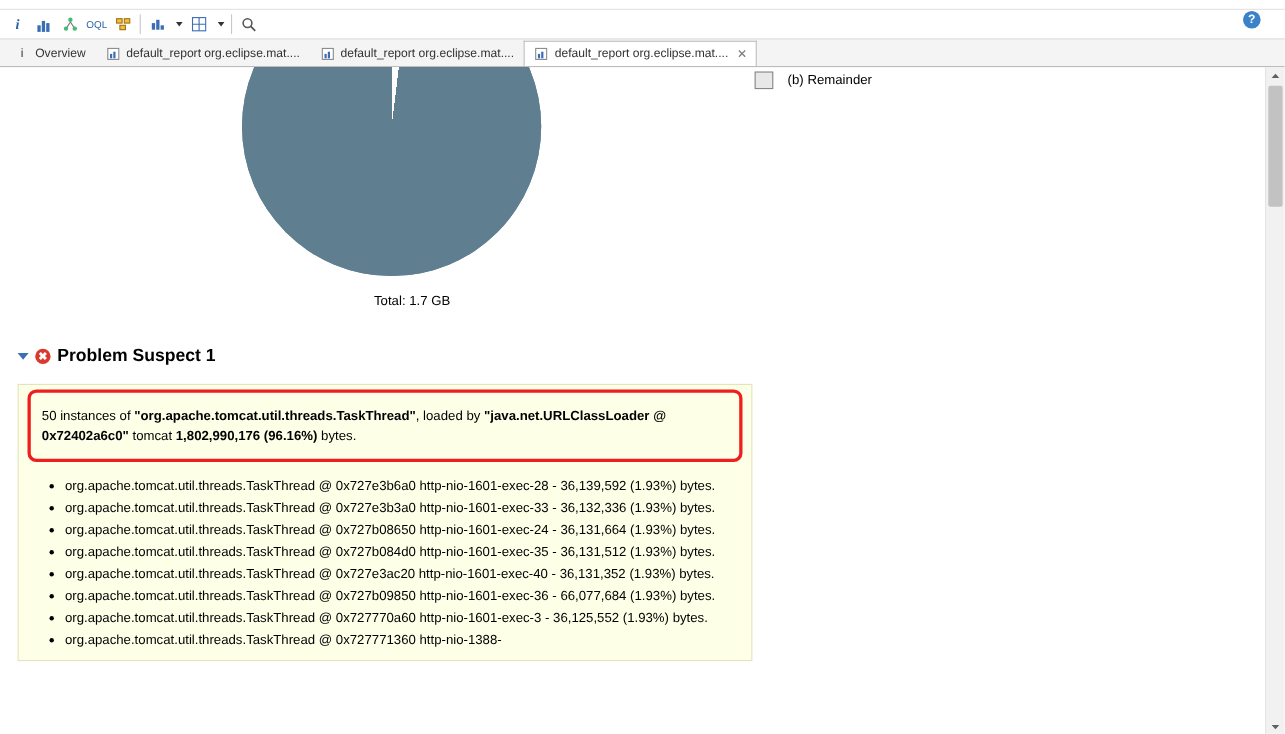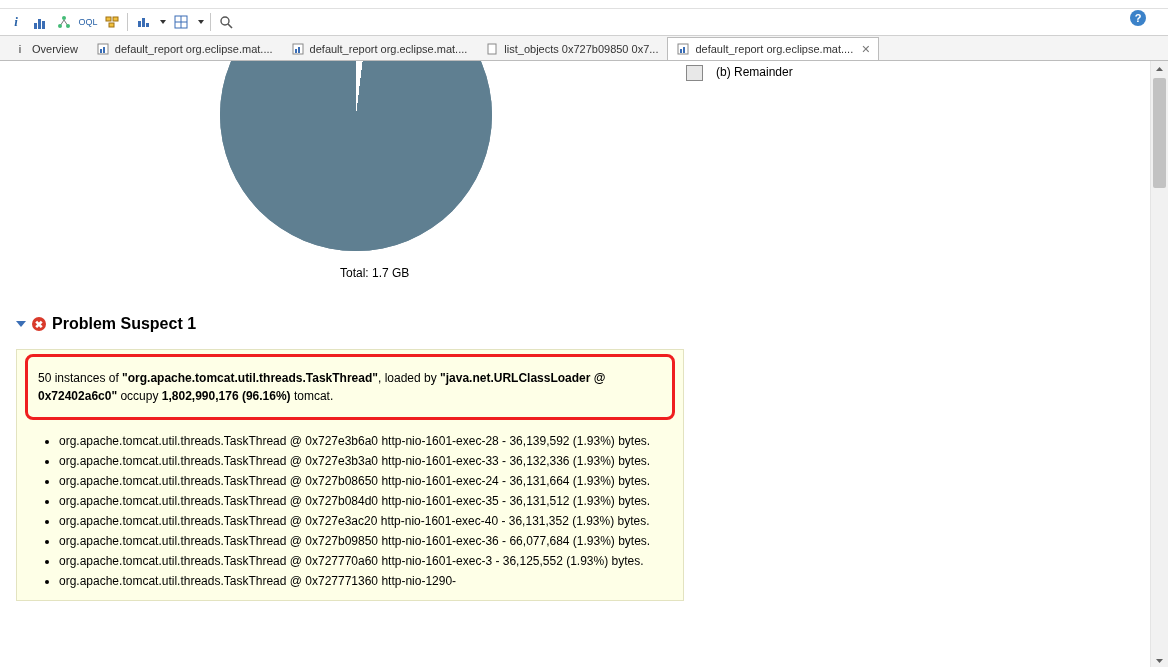--- a/index.html
+++ b/index.html
@@ -128,28 +128,20 @@
   <div class="tab">
     <span class="ic">
           <svg width="12" height="12">
             <rect x="1" y="1" width="10" height="10" fill="#fff" stroke="#888"></rect>
             <rect x="3" y="6" width="2" height="4" fill="#3a6db5"></rect>
             <rect x="6" y="4" width="2" height="6" fill="#3a6db5"></rect>
           </svg>
         </span>
     <span class="lbl">default_report org.eclipse.mat....</span>
   </div>
-  <div class="tab">
-    <span class="ic">
-          <svg width="12" height="12">
-            <rect x="2" y="1" width="8" height="10" fill="#fff" stroke="#888"></rect>
-          </svg>
-        </span>
-    <span class="lbl">list_objects 0x727b09850 0x7...</span>
-  </div>
   <div class="tab active">
     <span class="ic">
           <svg width="12" height="12">
             <rect x="1" y="1" width="10" height="10" fill="#fff" stroke="#888"></rect>
             <rect x="3" y="6" width="2" height="4" fill="#3a6db5"></rect>
             <rect x="6" y="4" width="2" height="6" fill="#3a6db5"></rect>
           </svg>
         </span>
     <span class="lbl">default_report org.eclipse.mat....</span>
     <span class="close-x">✕</span>
@@ -169,32 +161,32 @@
 
     <div class="section-hdr">
       <span class="tri"></span>
       <span class="err-ic">✖</span>
       <h2>Problem Suspect 1</h2>
     </div>
 
     <div class="desc-box">
       <div class="red-call">
         <span>50</span>
-        instances of <b>"org.apache.tomcat.util.threads.TaskThread"</b><span>, loaded by </span><b>"java.net.URLClassLoader @ 0x72402a6c0"</b><span> occupy </span><b>1,802,990,176 (96.16%)</b><span> tomcat.</span>
+        instances of <b>"org.apache.tomcat.util.threads.TaskThread"</b><span>, loaded by </span><b>"java.net.URLClassLoader @ 0x72402a6c0"</b><span> tomcat </span><b>1,802,990,176 (96.16%)</b><span> bytes.</span>
       </div>
 
       <ul class="big-list">
         <li>org.apache.tomcat.util.threads.TaskThread @ 0x727e3b6a0 http-nio-1601-exec-28 - 36,139,592 (1.93%) bytes.</li>
         <li>org.apache.tomcat.util.threads.TaskThread @ 0x727e3b3a0 http-nio-1601-exec-33 - 36,132,336 (1.93%) bytes.</li>
         <li>org.apache.tomcat.util.threads.TaskThread @ 0x727b08650 http-nio-1601-exec-24 - 36,131,664 (1.93%) bytes.</li>
         <li>org.apache.tomcat.util.threads.TaskThread @ 0x727b084d0 http-nio-1601-exec-35 - 36,131,512 (1.93%) bytes.</li>
         <li>org.apache.tomcat.util.threads.TaskThread @ 0x727e3ac20 http-nio-1601-exec-40 - 36,131,352 (1.93%) bytes.</li>
         <li>org.apache.tomcat.util.threads.TaskThread @ 0x727b09850 http-nio-1601-exec-36 - 66,077,684 (1.93%) bytes.</li>
         <li>org.apache.tomcat.util.threads.TaskThread @ 0x727770a60 http-nio-1601-exec-3 - 36,125,552 (1.93%) bytes.</li>
-        <li>org.apache.tomcat.util.threads.TaskThread @ 0x727771360 http-nio-1290-</li>
+        <li>org.apache.tomcat.util.threads.TaskThread @ 0x727771360 http-nio-1388-</li>
       </ul>
     </div>
 
   </div>
 
   <div class="scrollbar-v">
     <div class="sb-btn">
       <svg width="9" height="9">
             <path d="M1 6 L4.5 2 L8 6 Z" fill="#606060"></path>
           </svg>

